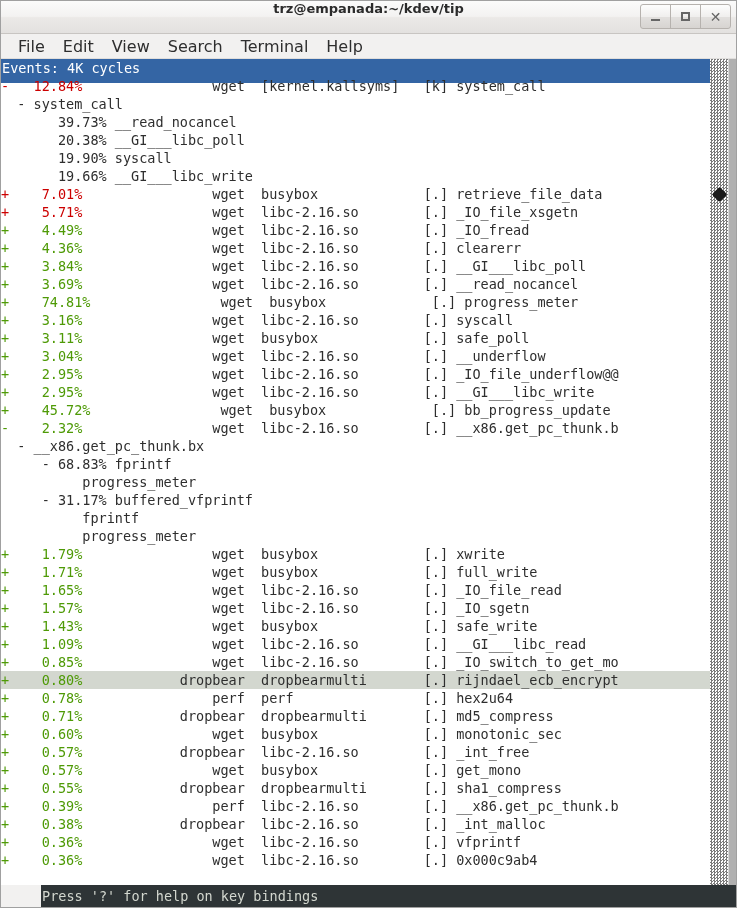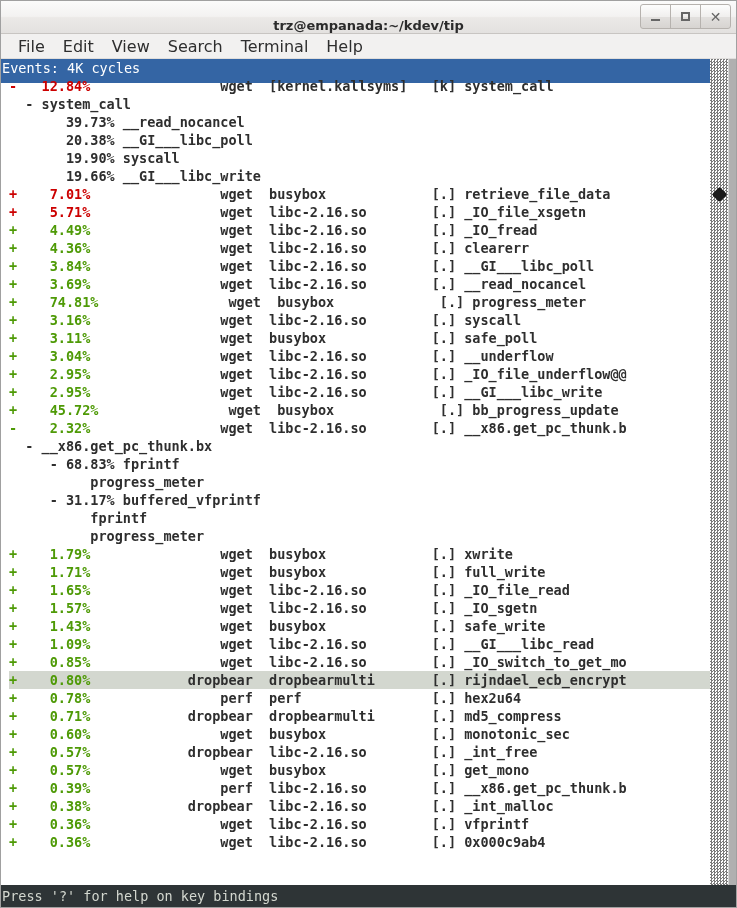--- a/index.html
+++ b/index.html
@@ -17,21 +17,21 @@
     border: 1px solid #a0a0a0;
     background: #f2f1f0;
   }
 
   
   #titlebar {
     height: 33px; flex: 0 0 33px;
     position: relative;
     background: linear-gradient(to bottom, #fbfbfb 0%, #f3f2f1 48%, #ebe9e7 52%, #e3e1df 100%);
     border-bottom: 1px solid #c8c5c2;
-    display: flex; align-items: flex-end; justify-content: center;
+    display: flex; align-items: flex-start; justify-content: center;
   }
   #title-text {
     font-family: "DejaVu Sans", sans-serif;
     font-size: 13px; font-weight: bold; color: #2b2b2b;
     letter-spacing: 0px;
     white-space: nowrap;
   }
   #winbuttons {
     position: absolute; right: 5px; top: 3px;
     display: flex; gap: 0px;
@@ -81,24 +81,23 @@
     position: absolute; left: 0; top: 0;
     width: 711px; height: 24px;
     background: #3465a4;
     color: #ffffff;
     white-space: pre;
     padding-left: 1px;
     overflow: hidden;
   }
 
   #rows {
-    position: absolute; left: 8px; top: 18px;
+    position: absolute; left: 0; top: 18px;
     width: 711px;
     overflow: hidden;
-    font-weight: bold;
   }
   .row {
     height: 18px; line-height: 18px;
     white-space: pre;
     overflow: hidden;
     position: relative;
     color: #2e2e2e;
   }
   .row.selected { background: #d3d7cf; }
   .pct-red   { color: #cc0000; }
@@ -135,20 +134,21 @@
   
   #statusbar {
     flex: 0 0 22px; height: 22px;
     background: #2e3436;
     color: #d3d7cf;
     font-family: "DejaVu Sans Mono", monospace;
     font-size: 13.5px; line-height: 22px;
     white-space: pre;
     padding-left: 1px;
     overflow: hidden;
+    margin-left: 40px;
   }
 </style>
 </head>
 <body>
 
 <div id="window">
 
   <div id="titlebar">
     <div id="title-text">trz@empanada:~/kdev/tip</div>
     <div id="winbuttons">
@@ -208,20 +208,21 @@
         <div class="row"><span class="sign-green">+</span><span class="pct-green">    1.57%</span><span class="plain">                wget</span><span class="plain">  libc-2.16.so        </span><span class="plain">[.]</span><span class="plain"> _IO_sgetn</span></div>
         <div class="row"><span class="sign-green">+</span><span class="pct-green">    1.43%</span><span class="plain">                wget</span><span class="plain">  busybox             </span><span class="plain">[.]</span><span class="plain"> safe_write</span></div>
         <div class="row"><span class="sign-green">+</span><span class="pct-green">    1.09%</span><span class="plain">                wget</span><span class="plain">  libc-2.16.so        </span><span class="plain">[.]</span><span class="plain"> __GI___libc_read</span></div>
         <div class="row"><span class="sign-green">+</span><span class="pct-green">    0.85%</span><span class="plain">                wget</span><span class="plain">  libc-2.16.so        </span><span class="plain">[.]</span><span class="plain"> _IO_switch_to_get_mo</span></div>
         <div class="row selected"><span class="sign-green">+</span><span class="pct-green">    0.80%</span><span class="plain">            dropbear</span><span class="plain">  dropbearmulti       </span><span class="plain">[.]</span><span class="plain"> rijndael_ecb_encrypt</span></div>
         <div class="row"><span class="sign-green">+</span><span class="pct-green">    0.78%</span><span class="plain">                perf</span><span class="plain">  perf                </span><span class="plain">[.]</span><span class="plain"> hex2u64</span></div>
         <div class="row"><span class="sign-green">+</span><span class="pct-green">    0.71%</span><span class="plain">            dropbear</span><span class="plain">  dropbearmulti       </span><span class="plain">[.]</span><span class="plain"> md5_compress</span></div>
         <div class="row"><span class="sign-green">+</span><span class="pct-green">    0.60%</span><span class="plain">                wget</span><span class="plain">  busybox             </span><span class="plain">[.]</span><span class="plain"> monotonic_sec</span></div>
         <div class="row"><span class="sign-green">+</span><span class="pct-green">    0.57%</span><span class="plain">            dropbear</span><span class="plain">  libc-2.16.so        </span><span class="plain">[.]</span><span class="plain"> _int_free</span></div>
         <div class="row"><span class="sign-green">+</span><span class="pct-green">    0.57%</span><span class="plain">                wget</span><span class="plain">  busybox             </span><span class="plain">[.]</span><span class="plain"> get_mono</span></div>
+        <div class="row"><span class="sign-green">+</span><span class="pct-green">    0.55%</span><span class="plain">            dropbear</span><span class="plain">  dropbearmulti       </span><span class="plain">[.]</span><span class="plain"> sha1_compress</span></div>
         <div class="row"><span class="sign-green">+</span><span class="pct-green">    0.39%</span><span class="plain">                perf</span><span class="plain">  libc-2.16.so        </span><span class="plain">[.]</span><span class="plain"> __x86.get_pc_thunk.b</span></div>
         <div class="row"><span class="sign-green">+</span><span class="pct-green">    0.38%</span><span class="plain">            dropbear</span><span class="plain">  libc-2.16.so        </span><span class="plain">[.]</span><span class="plain"> _int_malloc</span></div>
         <div class="row"><span class="sign-green">+</span><span class="pct-green">    0.36%</span><span class="plain">                wget</span><span class="plain">  libc-2.16.so        </span><span class="plain">[.]</span><span class="plain"> vfprintf</span></div>
         <div class="row"><span class="sign-green">+</span><span class="pct-green">    0.36%</span><span class="plain">                wget</span><span class="plain">  libc-2.16.so        </span><span class="plain">[.]</span><span class="plain"> 0x000c9ab4</span></div>
       </div>
     <div id="scrollbar">
       <div id="sb-trough"></div>
       <div id="sb-gutter"></div>
       <div id="sb-thumb" style="top: 130px;"></div>
     </div>

